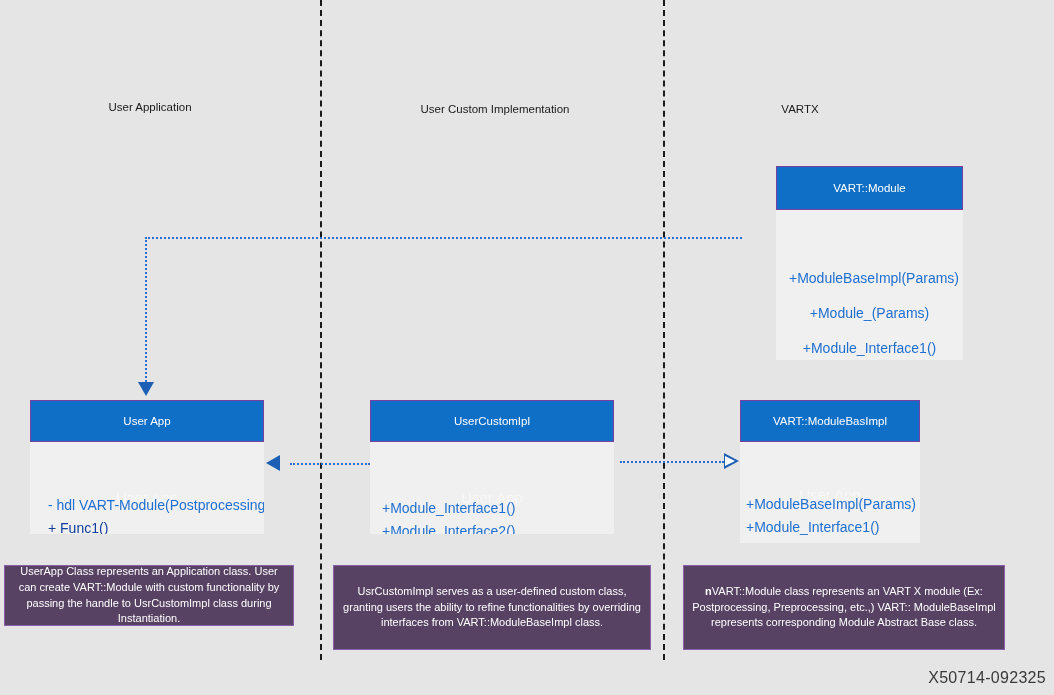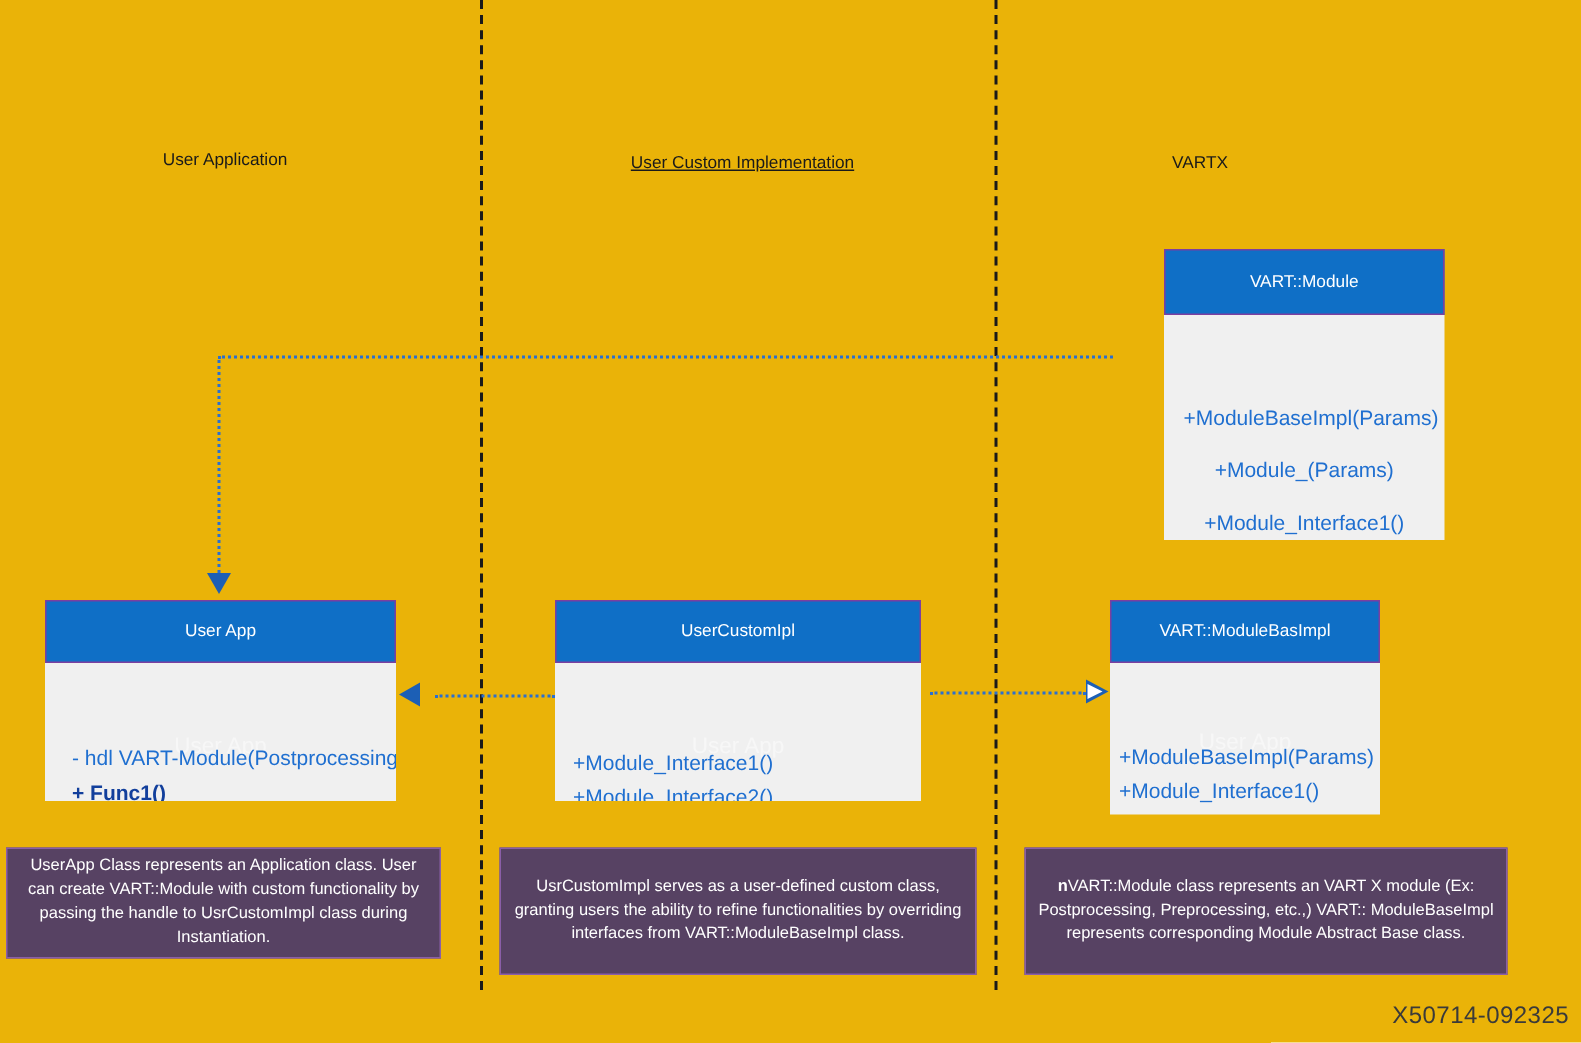--- a/index.html
+++ b/index.html
@@ -9,21 +9,21 @@
     background: #ffffff;
   }
   body {
     font-family: "Liberation Sans", sans-serif;
     -webkit-font-smoothing: antialiased;
   }
   #canvas {
     position: relative;
     width: 1054px;
     height: 695px;
-    background: #eab308;
+    background: #e5e5e5;
     overflow: hidden;
   }
 
   
   .lane-divider {
     position: absolute;
     top: 0;
     width: 0;
     height: 660px;
     border-left: 2.5px dashed #1a1a1a;
@@ -64,21 +64,21 @@
     position: absolute;
     font-size: 14px;
     color: #1f6fd0;
     white-space: nowrap;
   }
   .uml-row.centered {
     left: 50%;
     transform: translateX(-50%);
   }
   .uml-row.bold {
-    font-weight: bold;
+    font-weight: normal;
     color: #123f9c;
   }
   
   .ghost {
     position: absolute;
     font-size: 15px;
     color: #f7f7f7;
     white-space: nowrap;
     left: 50%;
     transform: translateX(-50%);
@@ -155,21 +155,21 @@
 </style>
 </head>
 <body>
 
 <div id="canvas">
 
   <div class="lane-divider" style="left:320px;"></div>
   <div class="lane-divider" style="left:663px;"></div>
 
   <div class="lane-title" style="left:150px; top:101px;">User Application</div>
-  <div class="lane-title" style="left:495px; top:103px;text-decoration:underline;">User Custom Implementation</div>
+  <div class="lane-title" style="left:495px; top:103px;">User Custom Implementation</div>
   <div class="lane-title" style="left:800px; top:103px;">VARTX</div>
 
   <div class="uml-box" style="left:776px; top:166px; width:187px;">
     <div class="uml-header" style="height:44px;">VART::Module</div>
     <div class="uml-body" style="height:150px;">
       <div class="uml-row centered" style="top:60px; left:13px; transform:none;">+ModuleBaseImpl(Params)</div>
       <div class="uml-row centered" style="top:95px;">+Module_(Params)</div>
       <div class="uml-row centered" style="top:130px;">+Module_Interface1()</div>
 
     </div>
@@ -207,21 +207,21 @@
   <div class="uml-box" style="left:740px; top:400px; width:180px;">
     <div class="uml-header" style="height:42px;">VART::ModuleBasImpl</div>
     <div class="uml-body" style="height:101px;">
       <div class="ghost" style="top:44px;">User App</div>
       <div class="uml-row" style="top:54px; left:6px;">+ModuleBaseImpl(Params)</div>
       <div class="uml-row" style="top:77px; left:6px;">+Module_Interface1()</div>
       <div class="uml-row" style="top:100px; left:6px;">+Module_Interface2()</div>
     </div>
   </div>
 
-  <div class="note" style="left:4px; top:565px; width:290px; height:74px;align-items:flex-end;">
+  <div class="note" style="left:4px; top:565px; width:290px; height:61px;">
     <span>UserApp Class represents an Application class. User can create VART::Module with custom functionality by passing the handle to UsrCustomImpl class during Instantiation.</span>
   </div>
 
   <div class="note" style="left:683px; top:565px; width:322px; height:85px;">
     <span><b>n</b><span>VART::Module class represents an VART X module (Ex: Postprocessing, Preprocessing, etc.,) VART:: ModuleBaseImpl represents corresponding Module Abstract Base class.</span></span>
   </div>
 
   <div class="note" style="left:333px; top:565px; width:318px; height:85px;">
     <span>UsrCustomImpl serves as a user-defined custom class, granting users the ability to refine functionalities by overriding interfaces from VART::ModuleBaseImpl class.</span>
   </div>

